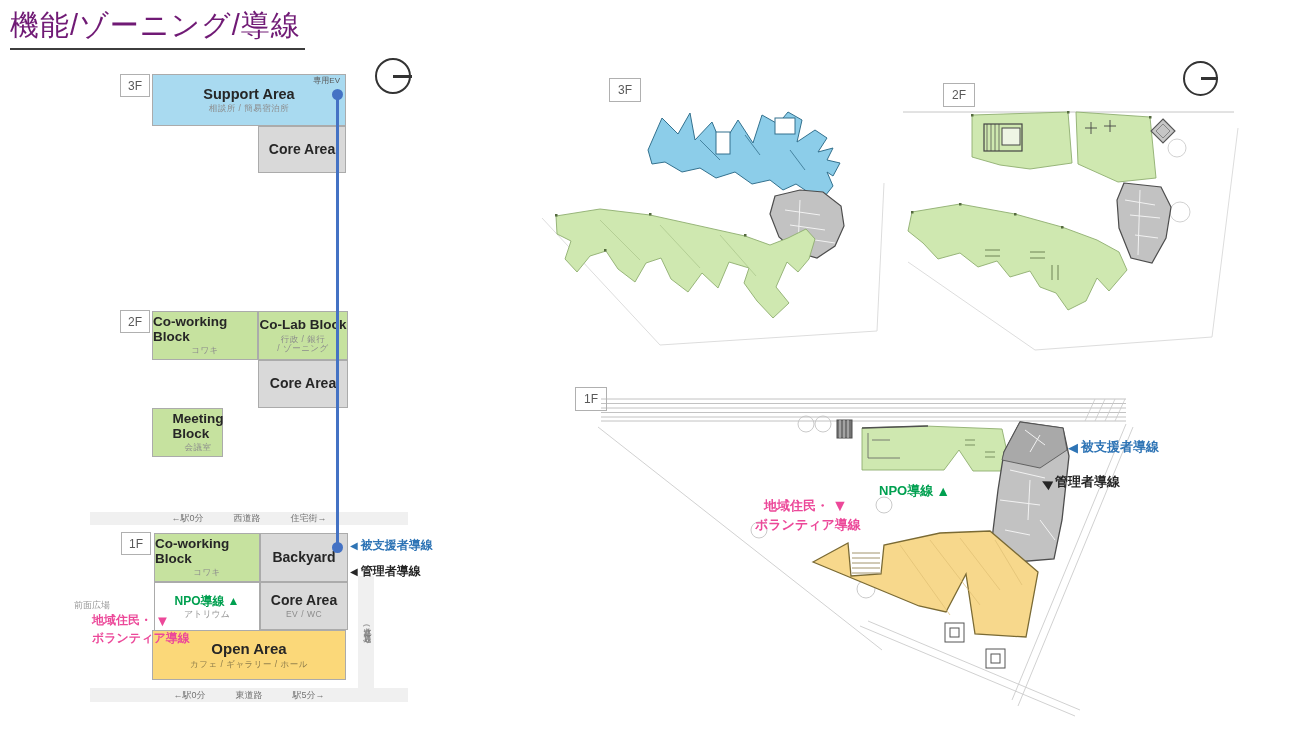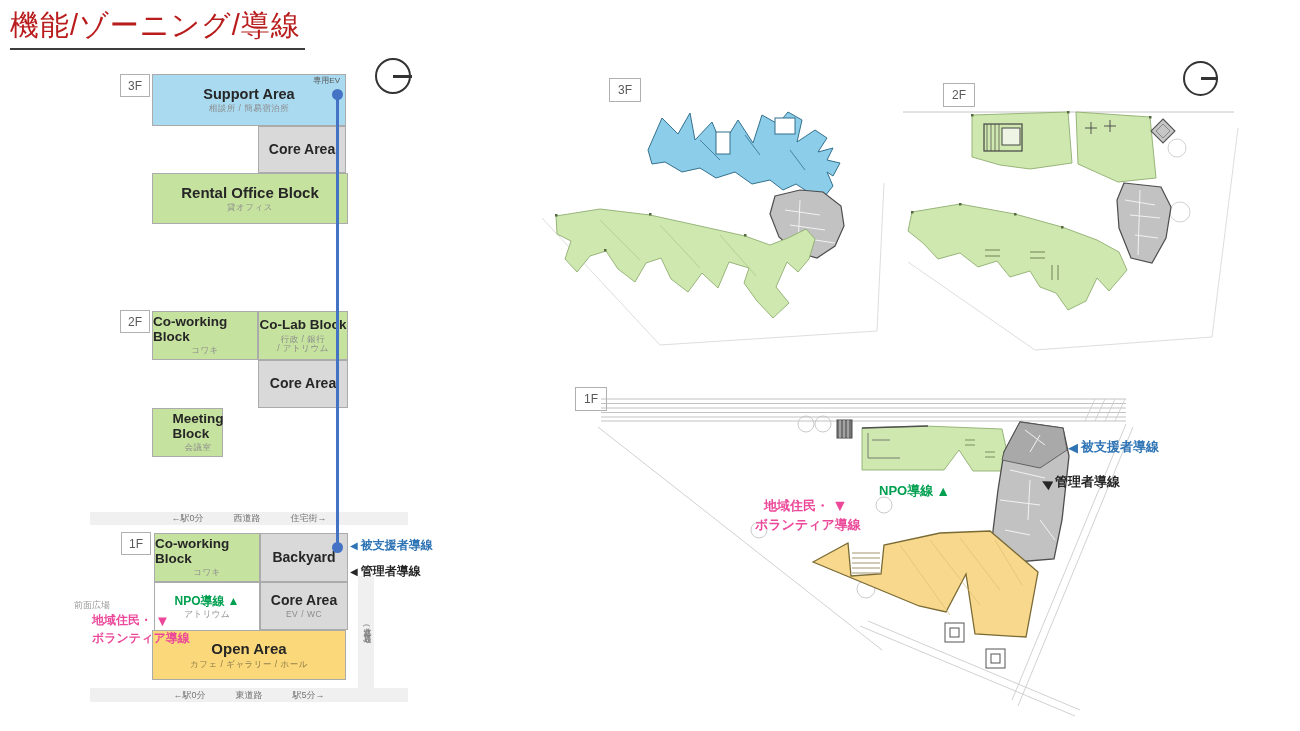--- a/index.html
+++ b/index.html
@@ -1,20 +1,20 @@
 <!DOCTYPE html>
 <html><head>
 <meta charset="utf-8">
 <style>
   html,body{margin:0;padding:0;background:#fff;}
   #page{position:relative;width:1300px;height:731px;background:#fff;overflow:hidden;
         font-family:"Liberation Sans","DejaVu Sans",sans-serif;color:#262626;}
   .abs{position:absolute;}
   
-  #title{left:10px;top:6px;font-size:29px;letter-spacing:1px;color:#b91c1c;
+  #title{left:10px;top:6px;font-size:29px;letter-spacing:1px;color:#701a75;
          border-bottom:2px solid #3d3d3d;padding:0 4px 2px 0;}
   
   .flabel{width:28px;height:21px;border:1px solid #b0b0b0;background:#fff;color:#595959;
           font-size:12px;display:flex;align-items:center;justify-content:center;}
   
   .block{border:1px solid #ababab;display:flex;flex-direction:column;align-items:center;
          justify-content:center;text-align:left;line-height:1.08;box-sizing:border-box;}
   .block .bt{font-weight:bold;font-size:13.5px;color:#262626;}
   .block .bs{font-size:8.5px;color:#8c8c8c;margin-top:2px;letter-spacing:.5px;}
   .blue-bg{background:#a9daf0;}
@@ -58,34 +58,30 @@
 
   <div class="abs flabel" style="left:120px;top:74px;">3F</div>
   <div class="abs block blue-bg" style="left:152px;top:74px;width:194px;height:52px;">
     <span class="abs" style="right:5px;top:2px;font-size:8px;color:#595959;">専用EV</span>
     <span class="bt" style="font-size:14.5px;">Support Area</span>
     <span class="bs">相談所 / 簡易宿泊所</span>
   </div>
   <div class="abs block gray-bg" style="left:258px;top:126px;width:88px;height:47px;">
     <span class="bt" style="font-size:14px;">Core Area</span>
   </div>
-  <div class="abs block green-bg" style="left:152px;top:173px;width:196px;height:51px;">
-    <span class="bt" style="font-size:15px;">Rental Office Block</span>
-    <span class="bs">貸オフィス</span>
-  </div>
 
   <div class="abs flabel" style="left:120px;top:310px;">2F</div>
   <div class="abs block green-bg" style="left:152px;top:311px;width:106px;height:49px;">
     <span class="bt">Co-working Block</span>
     <span class="bs">コワキ</span>
   </div>
   <div class="abs block green-bg" style="left:258px;top:311px;width:90px;height:49px;">
     <span class="bt">Co-Lab Block</span>
     <span class="bs">行政 / 銀行</span>
-    <span class="bs" style="margin-top:0;">/ アトリウム</span>
+    <span class="bs" style="margin-top:0;">/ ゾーニング</span>
   </div>
   <div class="abs block gray-bg" style="left:258px;top:360px;width:90px;height:48px;">
     <span class="bt" style="font-size:14px;">Core Area</span>
   </div>
   <div class="abs block green-bg" style="left:152px;top:408px;width:71px;height:49px;padding-left:21px;">
     <span class="bt">Meeting Block</span>
     <span class="bs">会議室</span>
   </div>
 
   <div class="abs strip" style="left:90px;top:512px;width:318px;height:13px;">

